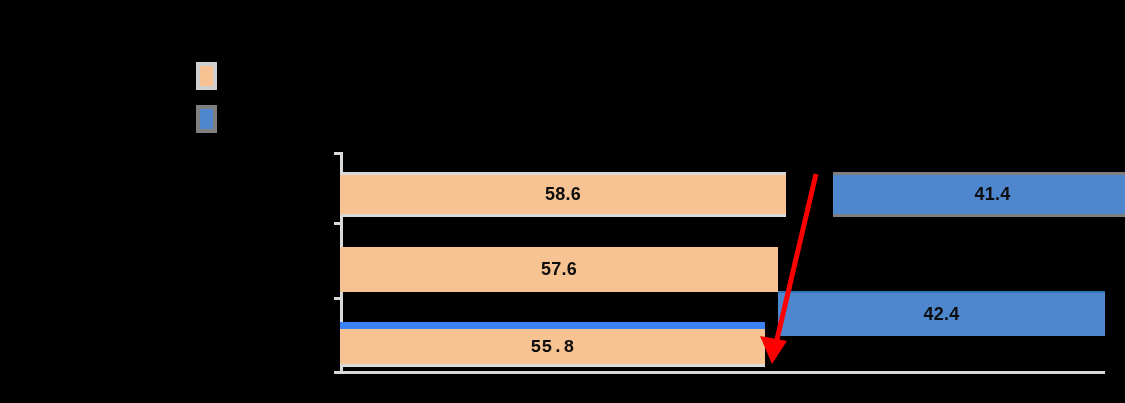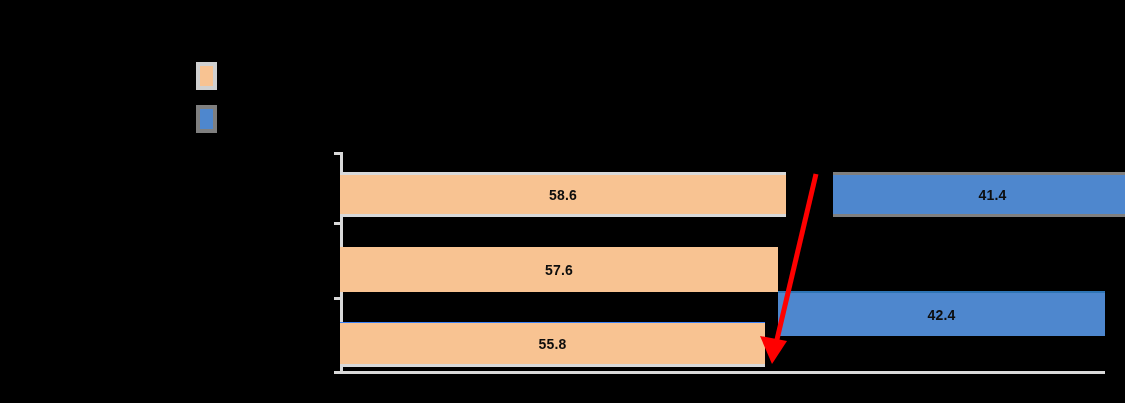--- a/index.html
+++ b/index.html
@@ -95,37 +95,37 @@
     width: 765px;
   }
   .seg {
     position: absolute;
     top: 0;
     height: 45px;
     box-sizing: border-box;
     display: flex;
     align-items: center;
     justify-content: center;
-    font-size: 14px;
+    font-size: 18px;
     font-weight: bold;
     color: #0D0D0D;
     letter-spacing: 0.2px;
   }
   .seg-a {
     background: #F8C392;
     left: 0;
   }
   .seg-b {
     background: #4E87CE;
   }
   .edge-top-gray { border-top: 3px solid #D9D9D9; }
   .edge-bot-gray { border-bottom: 3px solid #D9D9D9; }
   .edge-top-dgray { border-top: 3px solid #7F7F7F; }
   .edge-bot-dgray { border-bottom: 3px solid #7F7F7F; margin-left: 47px; }
-  .edge-top-yellow { border-top: 1px solid #3b82f6; }
+  .edge-top-yellow { border-top: 7px solid #3b82f6; font-family: Liberation Mono, monospace; }
   .edge-top-blue { border-top: 2px solid #2E75B6; }
 
   
   .arrow-svg {
     position: absolute;
     left: 740px;
     top: 160px;
     width: 110px;
     height: 215px;
     pointer-events: none;

